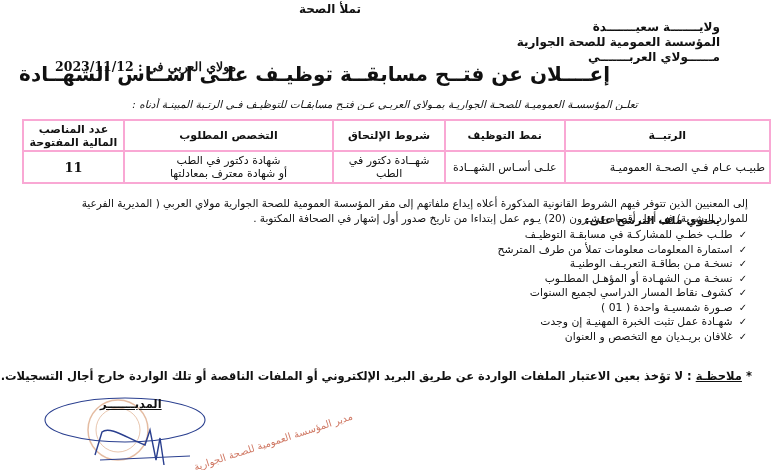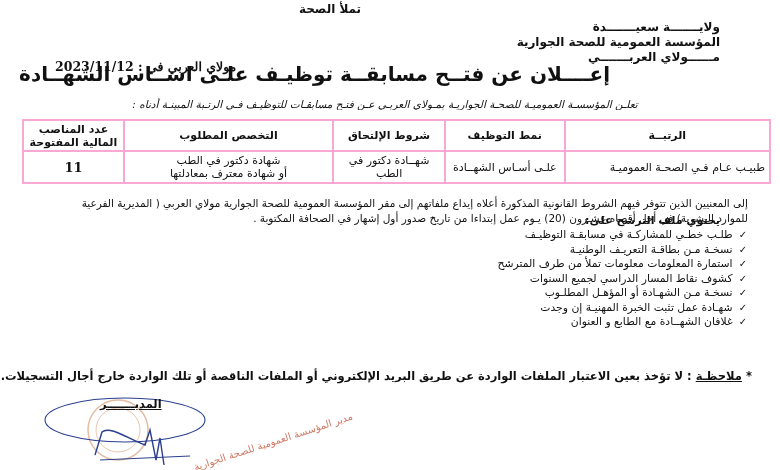--- a/index.html
+++ b/index.html
@@ -85,26 +85,27 @@
 
 <div class="abs para rtl">
   <div>إلى المعنيين الذين تتوفر فيهم الشروط القانونية المذكورة أعلاه إيداع ملفاتهم إلى مقر المؤسسة العمومية للصحة الجوارية مولاي العربي ( المديرية الفرعية</div>
   <div>للموارد البشرية) في أجل أقصاه عشـرون (20) يـوم عمل إبتداءا من تاريخ صدور أول إشهار في الصحافة المكتوبة .</div>
 </div>
 
 <div class="abs list-title rtl">يحتوي ملف الترشح على:</div>
 
 <ul class="checklist">
   <li><span class="tick">✓</span> <span>طلـب خطـي للمشاركـة في مسابقـة التوظيـف</span></li>
+  <li><span class="tick">✓</span> <span>استمارة المعلومات معلومات تملأ من طرف المترشح</span></li>
   <li><span class="tick">✓</span> <span>نسخـة مـن بطاقـة التعريـف الوطنيـة</span></li>
-  <li><span class="tick">✓</span> <span>استمارة المعلومات معلومات تملأ من طرف المترشح</span></li>
+  <li><span class="tick">✓</span> <span>نسخـة مـن الشهـادة أو المؤهـل المطلـوب</span></li>
   <li><span class="tick">✓</span> <span>كشوف نقاط المسار الدراسي لجميع السنوات</span></li>
-  <li><span class="tick">✓</span> <span>نسخـة مـن الشهـادة أو المؤهـل المطلـوب</span></li>
+  <li><span class="tick">✓</span> <span>صـورة شمسيـة واحدة ( 01 )</span></li>
   <li><span class="tick">✓</span> <span>شهـادة عمل تثبت الخبرة المهنيـة إن وجدت</span></li>
-  <li><span class="tick">✓</span> <span>غلافان الشهــادة مع الطابع و العنوان</span></li>
+  <li><span class="tick">✓</span> <span>غلافان بريـديان مع التخصص و العنوان</span></li>
 </ul>
 
 <div class="abs note rtl"><span>* </span><span class="note-label">ملاحظـة</span><span> : لا تؤخذ بعين الاعتبار الملفات الواردة عن طريق البريد الإلكتروني أو الملفات الناقصة أو تلك الواردة خارج أجال التسجيلات.</span></div>
 
 <svg class="abs stamp" width="240" height="80" viewBox="0 0 240 80">
   <circle cx="78" cy="40" r="30" fill="none" stroke="#d9a07a" stroke-width="1.5" opacity="0.7"></circle>
   <circle cx="78" cy="40" r="22" fill="none" stroke="#d9a07a" stroke-width="1" opacity="0.6"></circle>
   <ellipse cx="85" cy="30" rx="80" ry="22" fill="none" stroke="#2a3f8f" stroke-width="1.1"></ellipse>
   <path d="M55 65 L62 42 C 70 35, 90 50, 105 55 L 110 40 L 116 70 L 120 48 L 124 75" fill="none" stroke="#2a3f8f" stroke-width="1.4"></path>
   <line x1="60" y1="70" x2="150" y2="66" stroke="#2a3f8f" stroke-width="1"></line>

